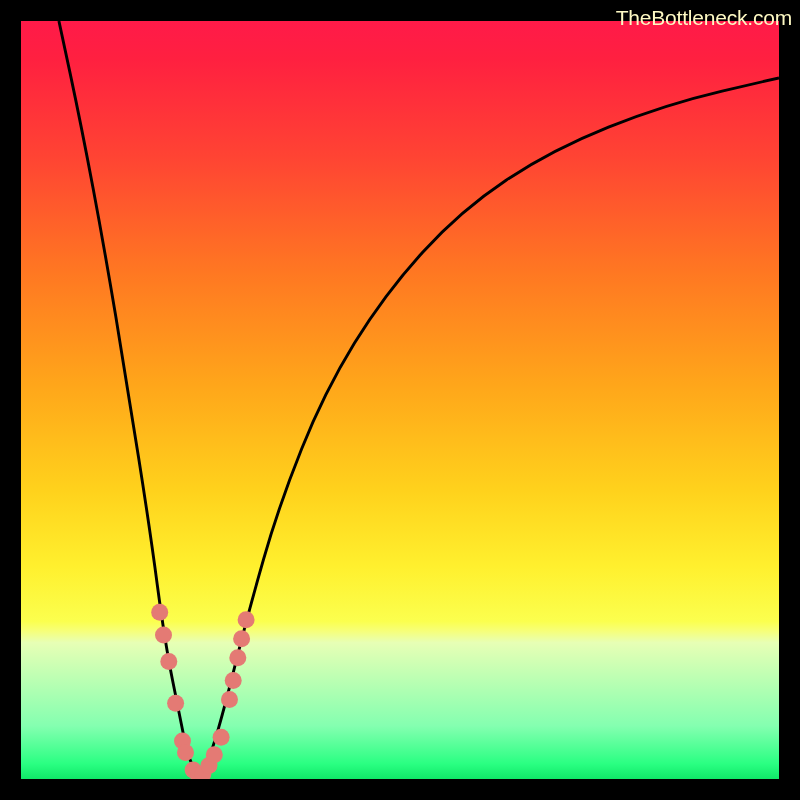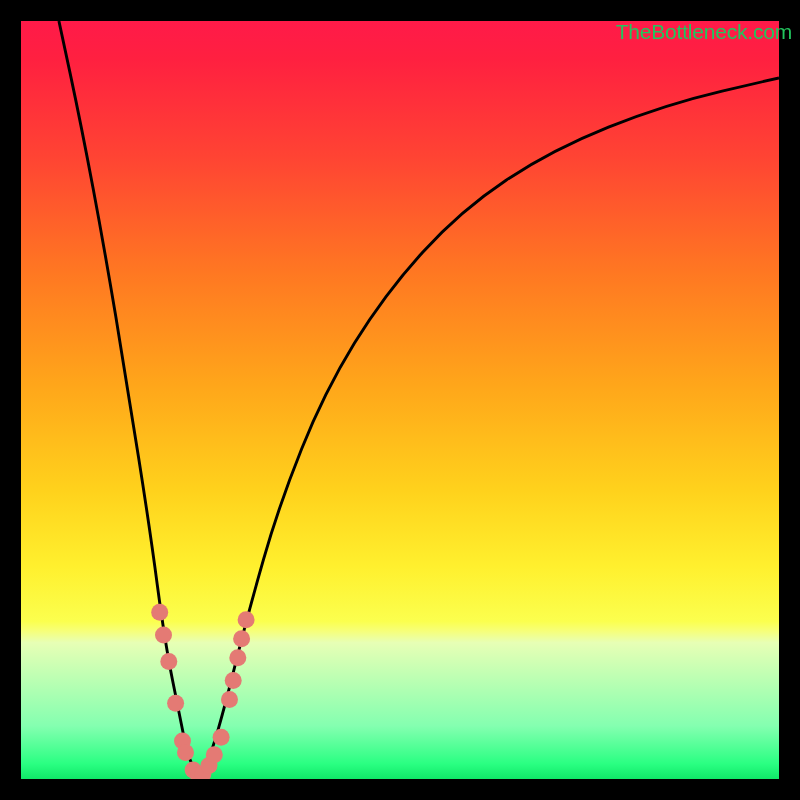--- a/index.html
+++ b/index.html
@@ -40,23 +40,23 @@
   );
 }
 svg.curve {
   position: absolute;
   inset: 0;
   width: 758px;
   height: 758px;
 }
 .watermark {
   position: absolute;
-  top: 20px;
+  top: 6px;
   right: 8px;
-  color: #22c55e;
+  color: #fef9c3;
   font-size: 21px;
   font-weight: 400;
   letter-spacing: -0.2px;
 }
 </style>
 </head>
 <body>
 
 <div class="frame">
   <div class="plot">

